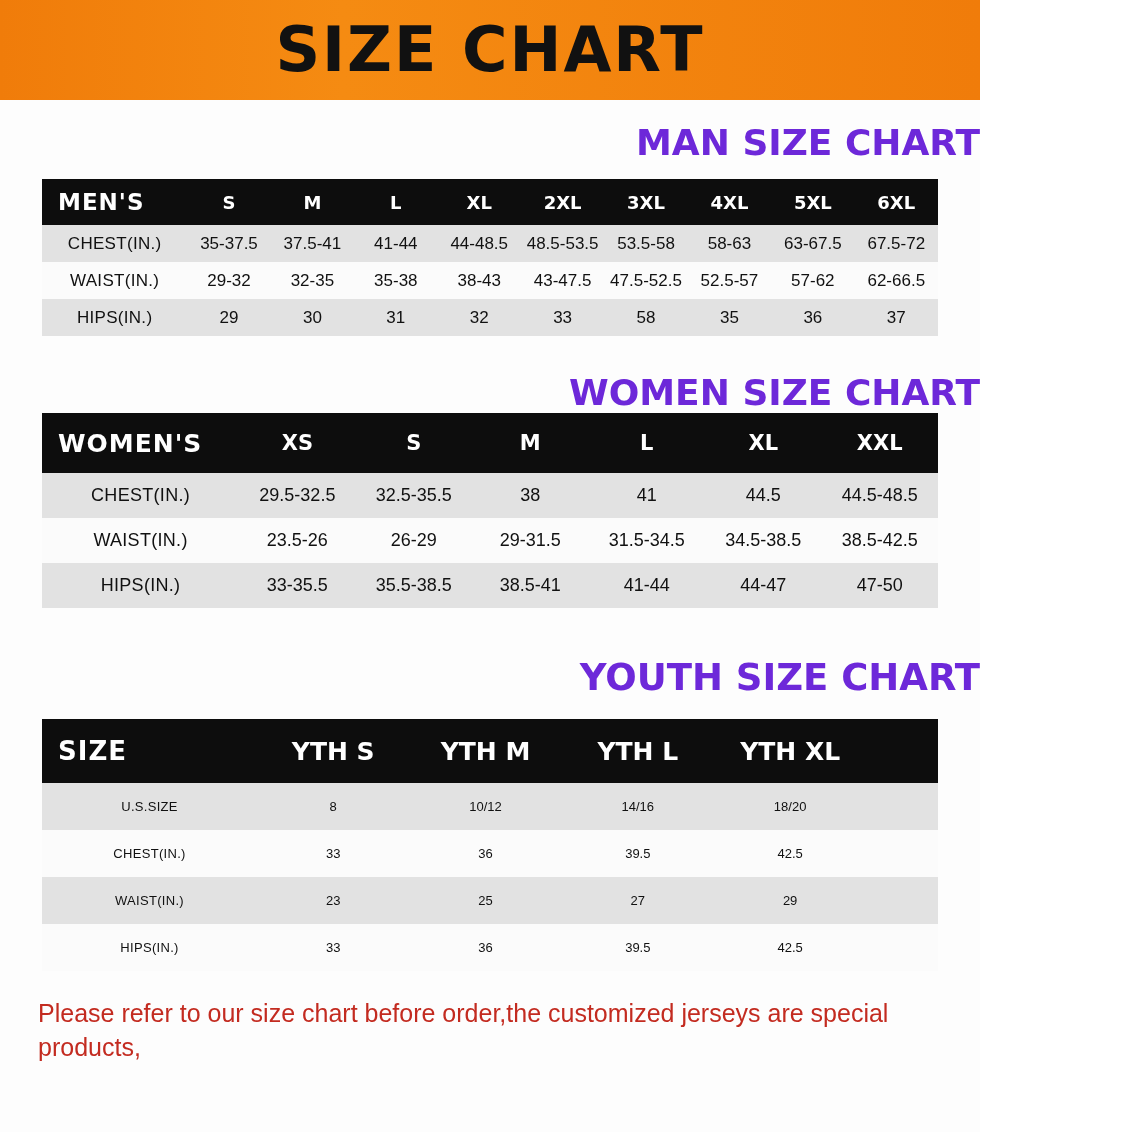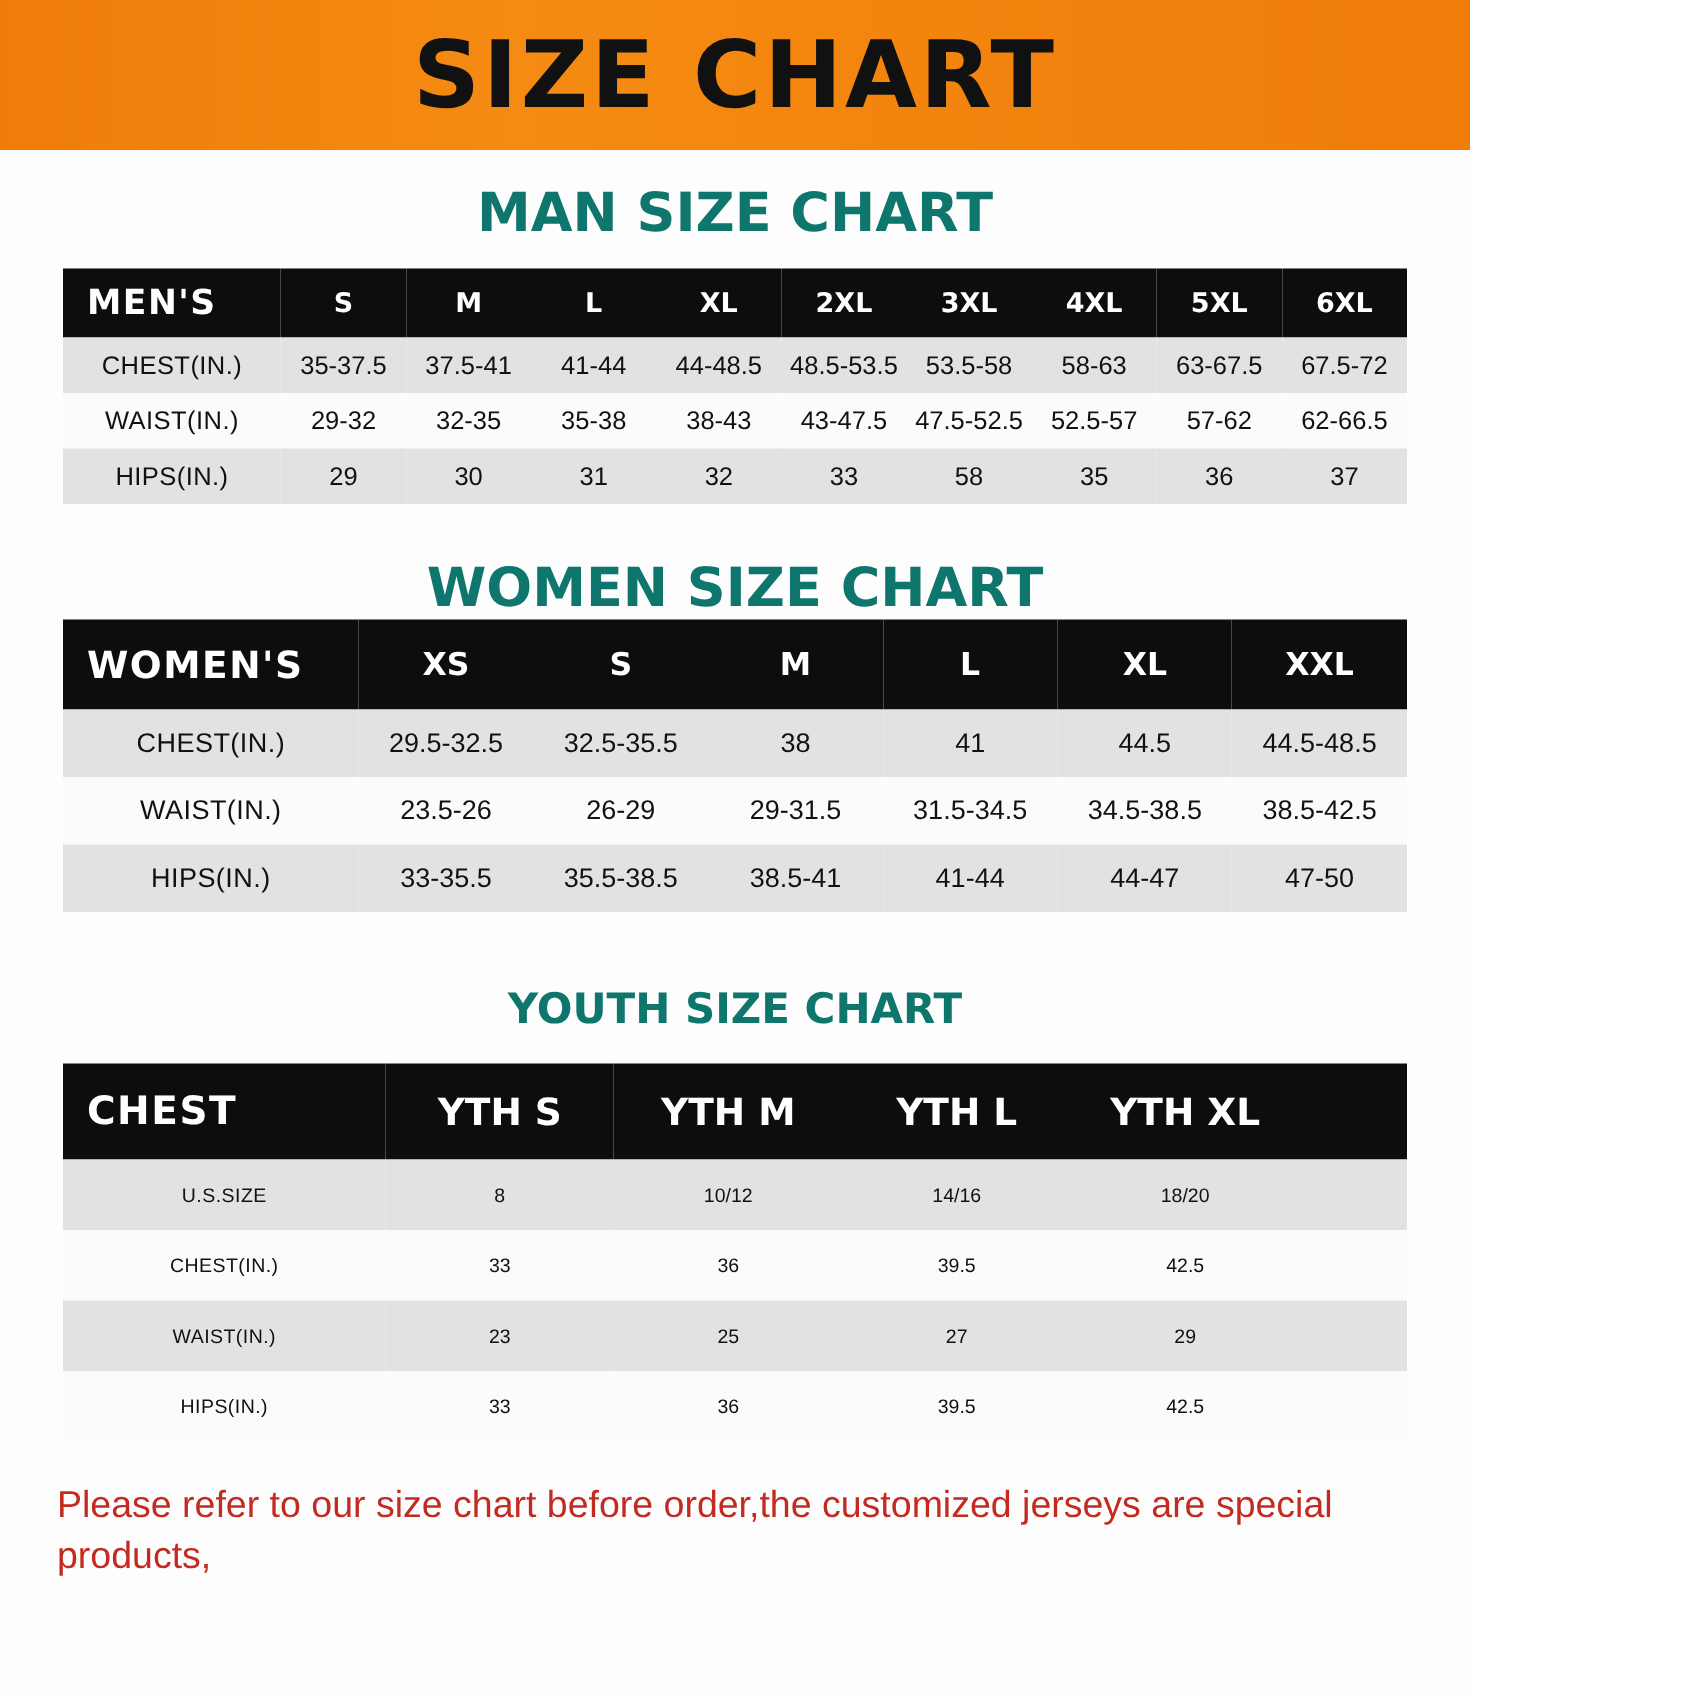--- a/index.html
+++ b/index.html
@@ -33,28 +33,28 @@
     font-weight: bold;
     font-size: 62px;
     letter-spacing: 2px;
     color: #111111;
     line-height: 1;
     text-align: center;
   }
 
   
   .section-title {
-    text-align: center;
+    text-align: right;
     font-family: "DejaVu Sans", sans-serif;
     font-weight: bold;
-    color: #0f766e;
+    color: #6d28d9;
   }
   .title-man   { font-size: 36px; margin-top: 22px; margin-bottom: 16px; }
   .title-women { font-size: 36px; margin-top: 36px; }
-  .title-youth { font-size: 28px; margin-top: 48px; margin-bottom: 20px; }
+  .title-youth { font-size: 37px; margin-top: 48px; margin-bottom: 20px; }
 
   
   .table-wrap {
     margin: 0 42px;
   }
   table {
     width: 100%;
     border-collapse: collapse;
     table-layout: fixed;
   }
@@ -253,21 +253,21 @@
       <colgroup>
         <col style="width:24%">
         <col style="width:17%">
           <col style="width:17%">
           <col style="width:17%">
           <col style="width:17%">
         <col style="width:8%">
       </colgroup>
       <thead>
         <tr>
-          <th class="hdr-label">CHEST</th>
+          <th class="hdr-label">SIZE</th>
           <th>YTH S</th>
           <th>YTH M</th>
           <th>YTH L</th>
           <th>YTH XL</th>
           <th></th>
         </tr>
       </thead>
       <tbody>
         <tr class="light">
           <td class="rowlabel">U.S.SIZE</td>

